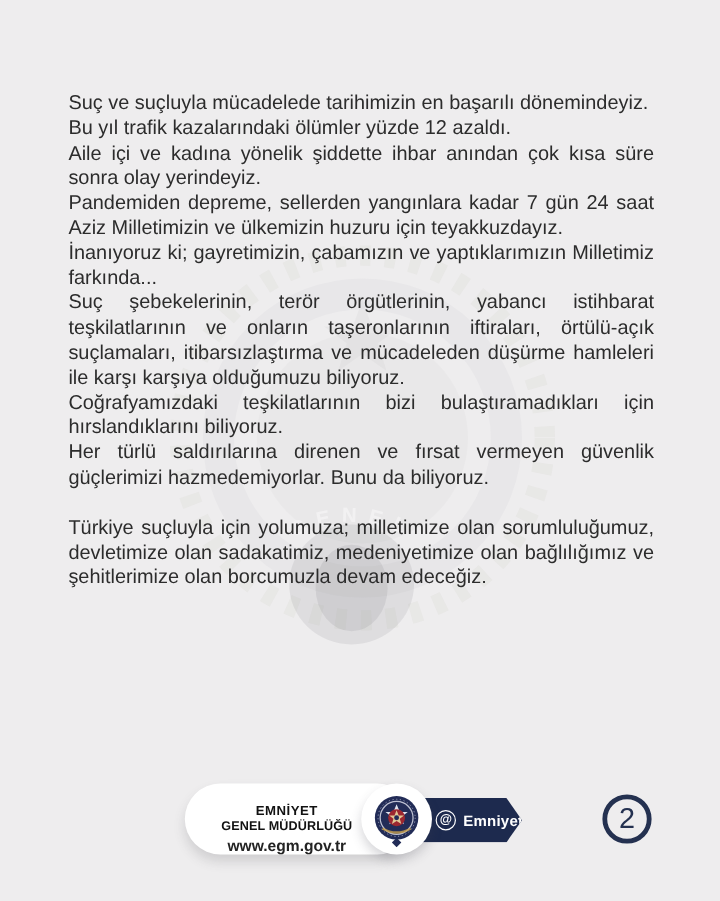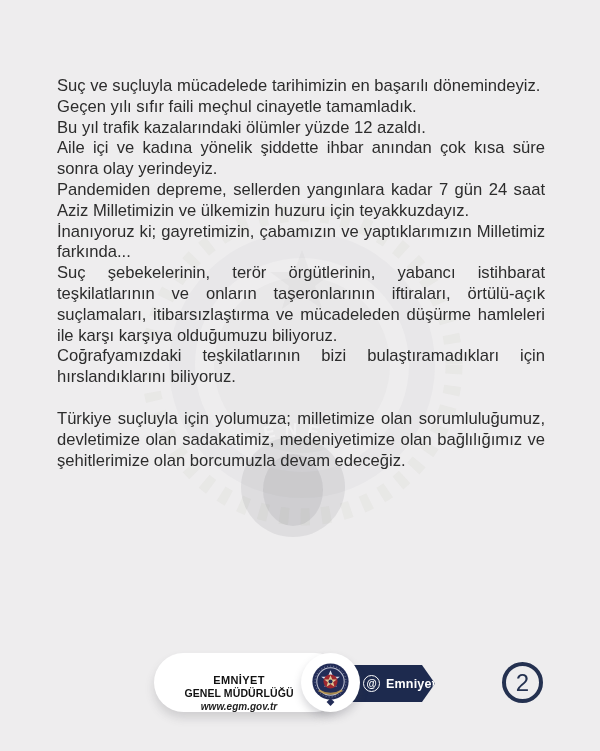--- a/index.html
+++ b/index.html
@@ -39,21 +39,21 @@
 
   .pill {
     position:absolute; left:154px; top:653px; width:190px; height:59px;
     background:#ffffff; border-radius:30px;
     box-shadow:0 6px 10px rgba(70,70,80,.18);
     z-index:2; display:flex; align-items:flex-end;
   }
   .org { width:134px; margin-left:18px; text-align:center; color:#121212; }
   .org-line1 { font-size:11px; font-weight:800; letter-spacing:.4px; }
   .org-line2 { font-size:10.5px; font-weight:800; letter-spacing:.1px; margin-top:1px; }
-  .org-site  { font-size:10px; font-weight:700; color:#232323; margin-top:2px;font-style:italic; }
+  .org-site  { font-size:13px; font-weight:700; color:#232323; margin-top:2px; }
 
   .badge-circle {
     position:absolute; left:301px; top:653px; width:59px; height:59px;
     background:#ffffff; border-radius:50%;
     box-shadow:0 5px 9px rgba(70,70,80,.22);
     z-index:3; display:flex; align-items:center; justify-content:center;
   }
 
   .pagenum {
     position:absolute; left:502px; top:662px; width:33px; height:33px;
@@ -76,27 +76,27 @@
     <ellipse cx="293" cy="490" rx="30" ry="36" fill="#2c2c38" opacity="0.08"></ellipse>
     <path id="wmArc" d="M 241 450 Q 293 420 345 450" fill="none"></path>
     <text font-size="17" font-weight="700" fill="#f4f3f4" letter-spacing="9" opacity="0.9">
       <textPath href="#wmArc" startOffset="4">GENEL</textPath>
     </text>
   </svg>
 
   <div class="content">
 
   <p>Suç ve suçluyla mücadelede tarihimizin en başarılı dönemindeyiz.</p>
-      <p>Geçen yılı sıfır faili meçhul cinayetle tamamladık.</p>
       <p>Bu yıl trafik kazalarındaki ölümler yüzde 12 azaldı.</p>
       <p>Aile içi ve kadına yönelik şiddette ihbar anından çok kısa süre sonra olay yerindeyiz.</p>
       <p>Pandemiden depreme, sellerden yangınlara kadar 7 gün 24 saat Aziz Milletimizin ve ülkemizin huzuru için teyakkuzdayız.</p>
       <p>İnanıyoruz ki; gayretimizin, çabamızın ve yaptıklarımızın Milletimiz farkında...</p>
       <p>Suç şebekelerinin, terör örgütlerinin, yabancı istihbarat teşkilatlarının ve onların taşeronlarının iftiraları, örtülü-açık suçlamaları, itibarsızlaştırma ve mücadeleden düşürme hamleleri ile karşı karşıya olduğumuzu biliyoruz.</p>
       <p>Coğrafyamızdaki teşkilatlarının bizi bulaştıramadıkları için hırslandıklarını biliyoruz.</p>
+      <p>Her türlü saldırılarına direnen ve fırsat vermeyen güvenlik güçlerimizi hazmedemiyorlar. Bunu da biliyoruz.</p>
       <p>Türkiye suçluyla için yolumuza; milletimize olan sorumluluğumuz, devletimize olan sadakatimiz, medeniyetimize olan bağlılığımız ve şehitlerimize olan borcumuzla devam edeceğiz.</p>
     </div>
 
   <div class="ribbon">
     <span class="at-badge">@</span>
     <span class="handle">EmniyetGM</span>
   </div>
 
   <div class="pill">
     <div class="org">

